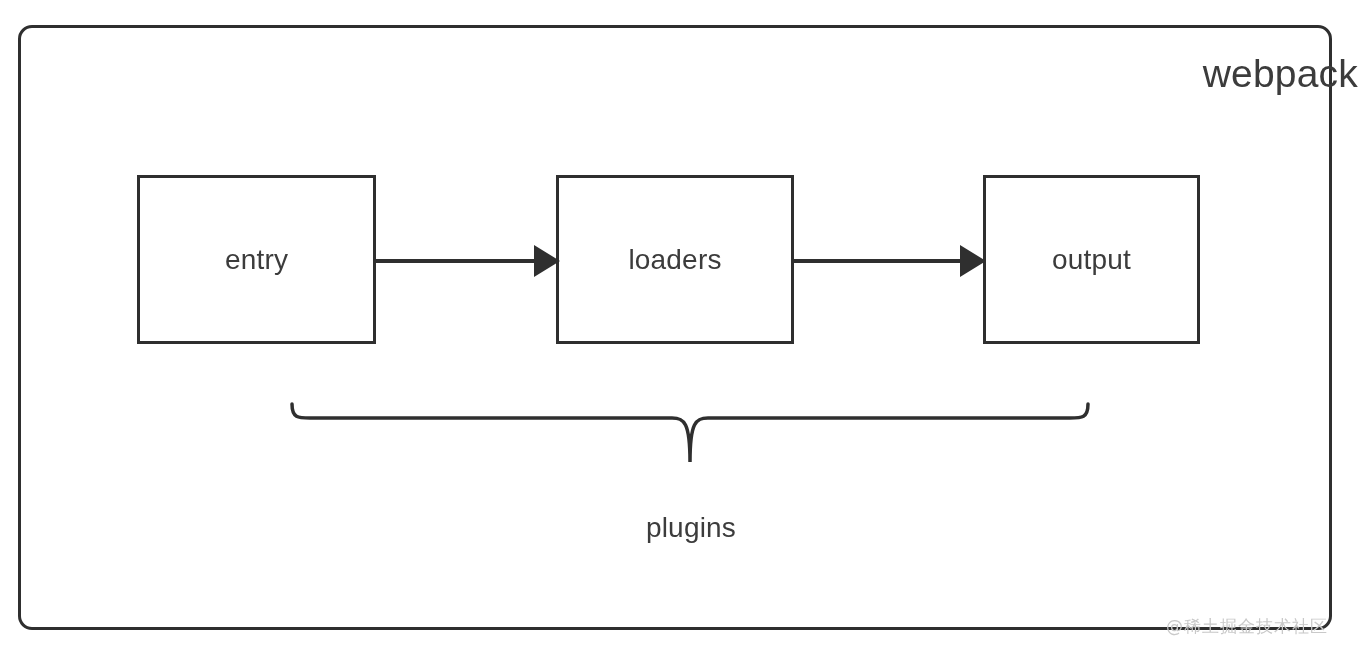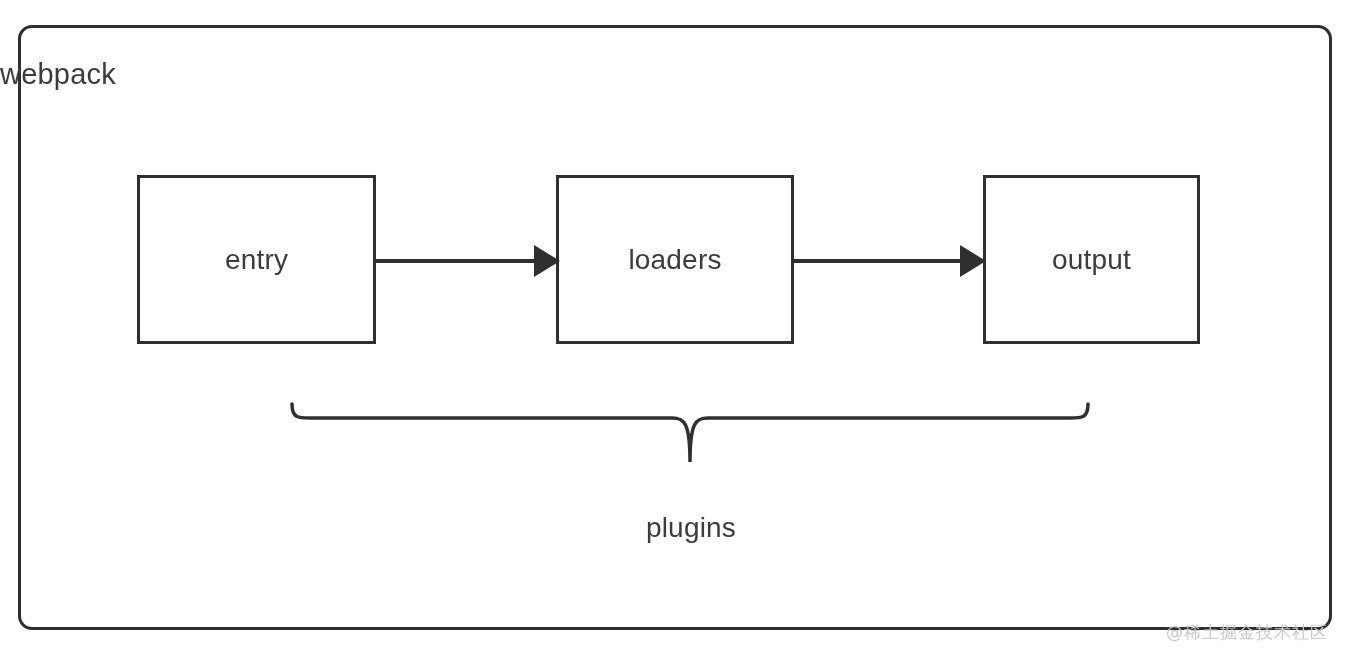--- a/index.html
+++ b/index.html
@@ -28,22 +28,22 @@
     border-radius: 14px;
     box-sizing: border-box;
     background: #ffffff;
   }
   
   #diagram-title {
     position: absolute;
     left: 0;
     top: 56px;
     width: 1358px;
-    text-align: left;
-    font-size: 29px;
+    text-align: right;
+    font-size: 39px;
     color: #3c3c3c;
     letter-spacing: 0.2px;
     line-height: 36px;
   }
   
   .stage-box {
     position: absolute;
     top: 175px;
     height: 169px;
     border: 3px solid #2f2f2f;
@@ -87,21 +87,21 @@
     text-align: center;
     font-size: 28px;
     color: #3c3c3c;
     letter-spacing: 0.2px;
     line-height: 40px;
   }
   
   #watermark {
     position: absolute;
     right: 30px;
-    bottom: 8px;
+    bottom: 14px;
     font-size: 17px;
     color: #c9c9c9;
     font-family: "DejaVu Sans", sans-serif;
     letter-spacing: 1px;
     white-space: nowrap;
   }
 </style>
 </head>
 <body>
 

